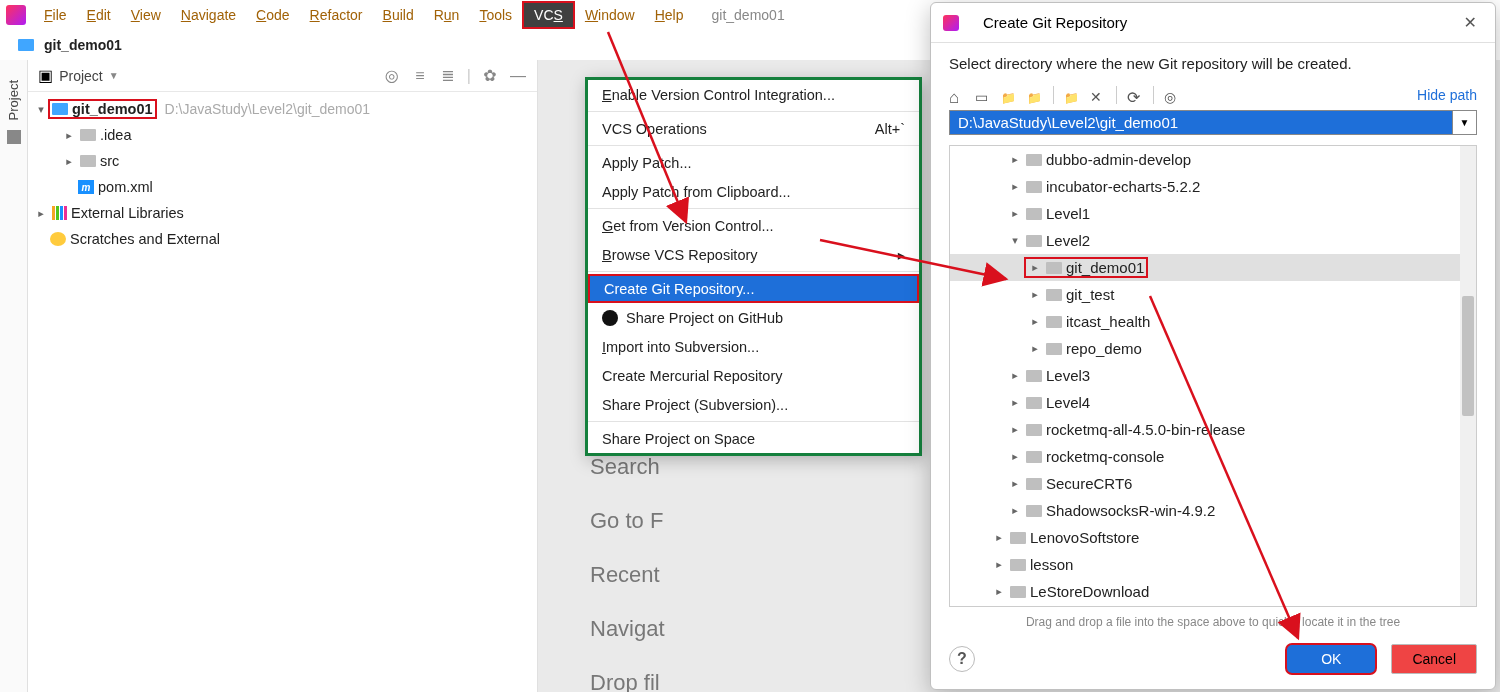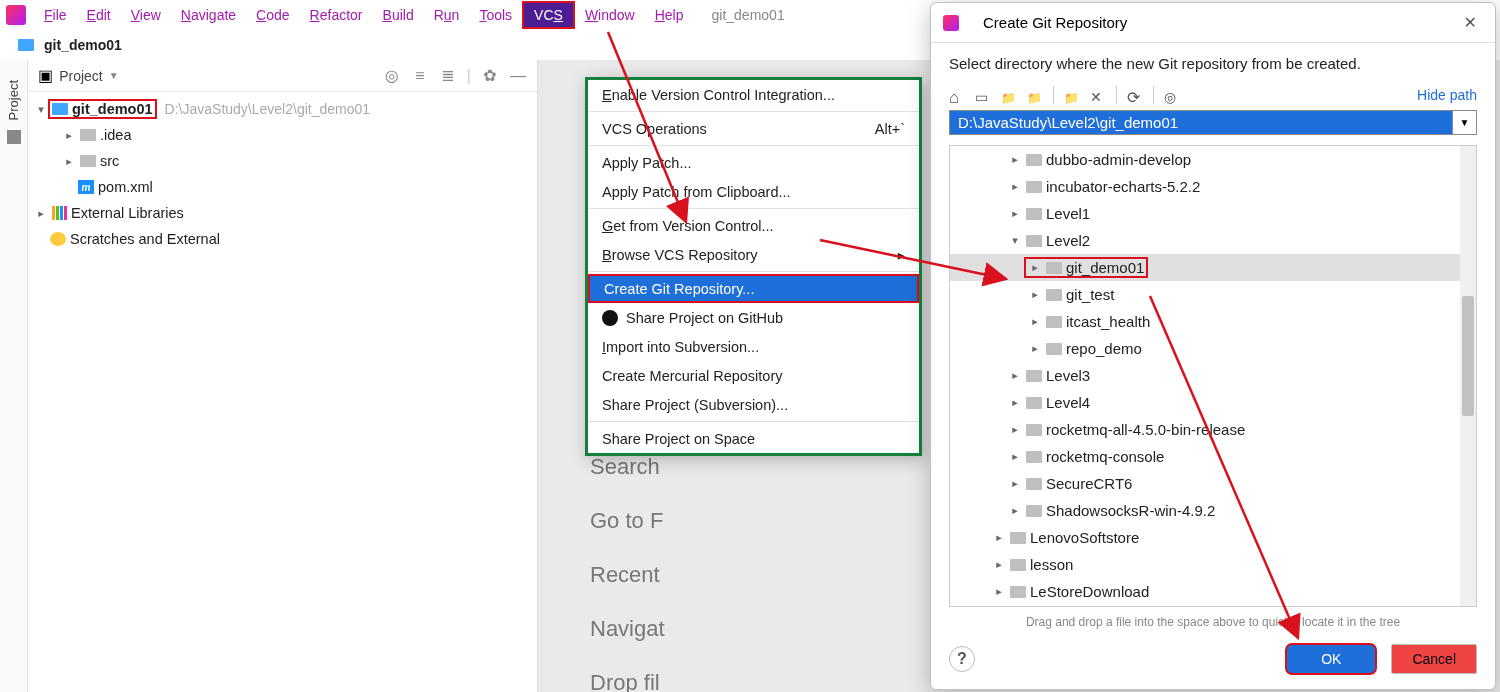--- a/index.html
+++ b/index.html
@@ -1,23 +1,23 @@
 <!DOCTYPE html>
 <html><head>
 <meta charset="utf-8">
 <style>
 * { box-sizing: border-box; margin: 0; padding: 0; font-family: "Segoe UI", Arial, sans-serif; }
 body { background: #f5f5f5; width: 1500px; height: 692px; overflow: hidden; position: relative; }
 
 
 .menubar { display: flex; align-items: center; height: 30px; background: #fff; padding: 0 6px; gap: 0; }
 .app-icon { width: 20px; height: 20px; margin-right: 8px; background: linear-gradient(135deg, #fe315d, #af1df5); border-radius: 3px; position: relative; }
-.menu-item { padding: 4px 10px; font-size: 14px; color: #a21caf; cursor: pointer; }
+.menu-item { padding: 4px 10px; font-size: 14px; color: #a16207; cursor: pointer; }
 .menu-item u { text-decoration: underline; }
-.menu-item.active { background: #4c1d95; color: #fff; border: 2px solid #d9101d; }
+.menu-item.active { background: #404040; color: #fff; border: 2px solid #d9101d; }
 .project-name-bar { padding: 4px 18px; font-size: 14px; color: #888; }
 
 
 .breadcrumb-bar { display: flex; align-items: center; height: 30px; background: #fff; padding-left: 18px; font-size: 14px; gap: 6px; }
 .folder-blue { width: 16px; height: 12px; background: #40a6ff; border-radius: 1px; display: inline-block; margin-right: 4px; }
 .breadcrumb-text { font-weight: 600; color: #222; }
 
 
 .main-area { display: flex; height: calc(100% - 60px); background: #fff; }
 
@@ -270,21 +270,21 @@
 </div>
 
 <div class="dialog">
   <div class="dlg-title">
     <div class="dlg-title-left">
       <div class="app-icon" style="width:16px;height:16px"></div>
       <span>Create Git Repository</span>
     </div>
     <span class="dlg-close">✕</span>
   </div>
-  <div class="dlg-desc">Select directory where the new Git repository from be created.</div>
+  <div class="dlg-desc">Select directory where the new Git repository will be created.</div>
   <div class="dlg-actions">
     <div class="act-left">
       <span class="act-icon home"></span>
       <span class="act-icon desktop"></span>
       <span class="act-icon fold"></span>
       <span class="act-icon fold"></span>
       <span class="act-sep"></span>
       <span class="act-icon newf"></span>
       <span class="act-icon del"></span>
       <span class="act-sep"></span>

